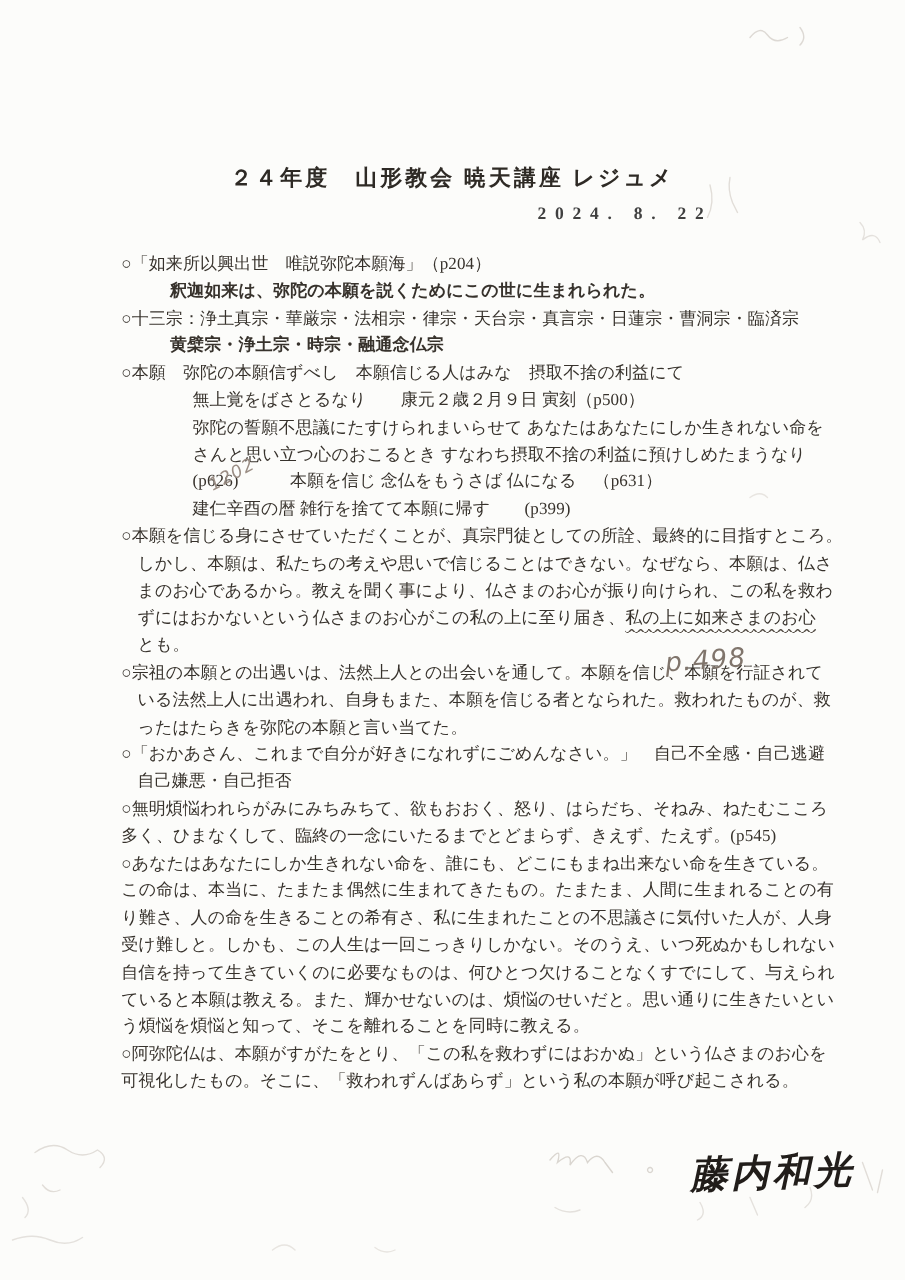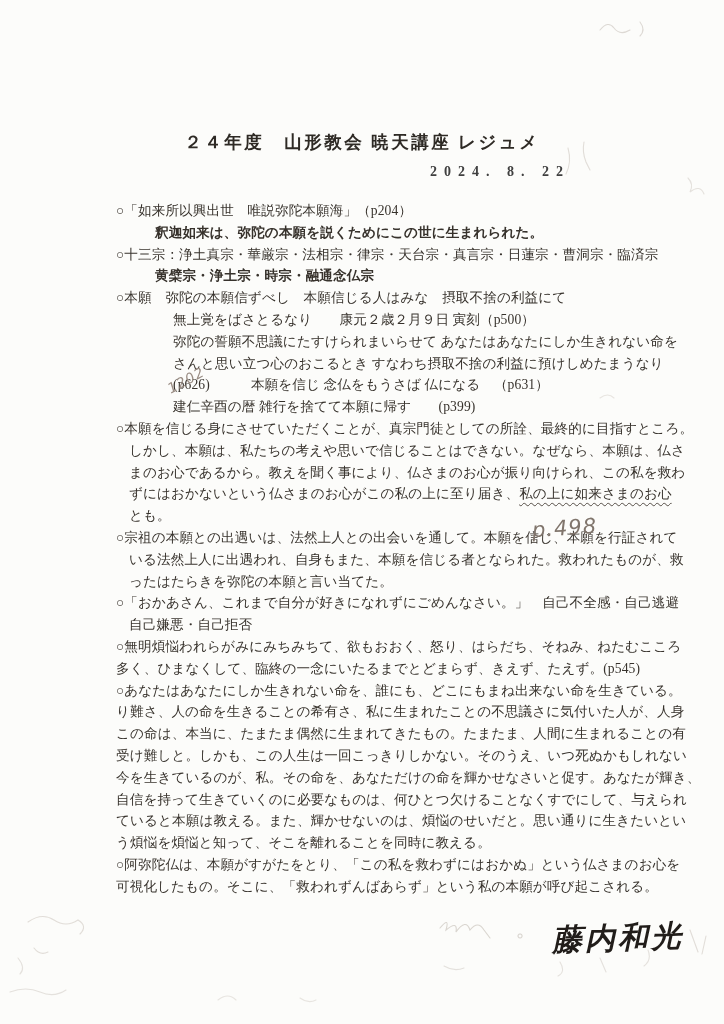--- a/index.html
+++ b/index.html
@@ -12,21 +12,21 @@
   .doc-title{
     position:absolute;top:130px;left:0;width:100%;
     text-align:center;font-size:17.5px;font-weight:600;
     letter-spacing:2.5px;color:#2e2a25;
   }
   .doc-date{
     position:absolute;top:164px;left:430px;
     font-size:14px;letter-spacing:7px;color:#404040;font-weight:600;
   }
   .doc-lines{
-    position:absolute;left:116px;top:200px;width:560px;
+    position:absolute;left:97px;top:200px;width:560px;
     font-size:13.6px;line-height:21.8px;letter-spacing:0.1px;
   }
   .line{white-space:nowrap;}
   .ind-1{padding-left:13px;}
   .ind-2{padding-left:39px;font-weight:bold;}
   .ind-3{padding-left:57px;}
   .hand-underline{
     text-decoration:underline;
     text-decoration-style:wavy;
     text-decoration-color:#554e46;
@@ -81,24 +81,23 @@
       <div class="line ind-1"><span>ずにはおかないという仏さまのお心がこの私の上に至り届き、</span><span class="hand-underline">私の上に如来さまのお心</span></div>
       <div class="line ind-1"><span>とも。</span></div>
       <div class="line"><span>○宗祖の本願との出遇いは、法然上人との出会いを通して。本願を信じ、本願を行証されて</span></div>
       <div class="line ind-1"><span>いる法然上人に出遇われ、自身もまた、本願を信じる者となられた。救われたものが、救</span></div>
       <div class="line ind-1"><span>ったはたらきを弥陀の本願と言い当てた。</span></div>
       <div class="line"><span>○「おかあさん、これまで自分が好きになれずにごめんなさい。」　自己不全感・自己逃避</span></div>
       <div class="line ind-1"><span>自己嫌悪・自己拒否</span></div>
       <div class="line"><span>○無明煩悩われらがみにみちみちて、欲もおおく、怒り、はらだち、そねみ、ねたむこころ</span></div>
       <div class="line"><span>多く、ひまなくして、臨終の一念にいたるまでとどまらず、きえず、たえず。(p545)</span></div>
       <div class="line"><span>○あなたはあなたにしか生きれない命を、誰にも、どこにもまね出来ない命を生きている。</span></div>
+      <div class="line"><span>この命は、本当に、たまたま偶然に生まれてきたもの。たまたま、人間に生まれることの有</span></div>
       <div class="line"><span>り難さ、人の命を生きることの希有さ、私に生まれたことの不思議さに気付いた人が、人身</span></div>
-      <div class="line"><span>この命は、本当に、たまたま偶然に生まれてきたもの。たまたま、人間に生まれることの有</span></div>
       <div class="line"><span>受け難しと。しかも、この人生は一回こっきりしかない。そのうえ、いつ死ぬかもしれない</span></div>
-      <div class="line"><span>今を生きているのが、私。その命を、あなただけの命を輝かせなさいと促す。あなたが輝き、</span></div>
       <div class="line"><span>自信を持って生きていくのに必要なものは、何ひとつ欠けることなくすでにして、与えられ</span></div>
       <div class="line"><span>ていると本願は教える。また、輝かせないのは、煩悩のせいだと。思い通りに生きたいとい</span></div>
       <div class="line"><span>う煩悩を煩悩と知って、そこを離れることを同時に教える。</span></div>
       <div class="line"><span>○阿弥陀仏は、本願がすがたをとり、「この私を救わずにはおかぬ」という仏さまのお心を</span></div>
       <div class="line"><span>可視化したもの。そこに、「救われずんばあらず」という私の本願が呼び起こされる。</span></div>
     </div>
 
   <div class="pencil pencil-1202">1202</div>
 
   <div class="pencil pencil-p498">p.498</div>

